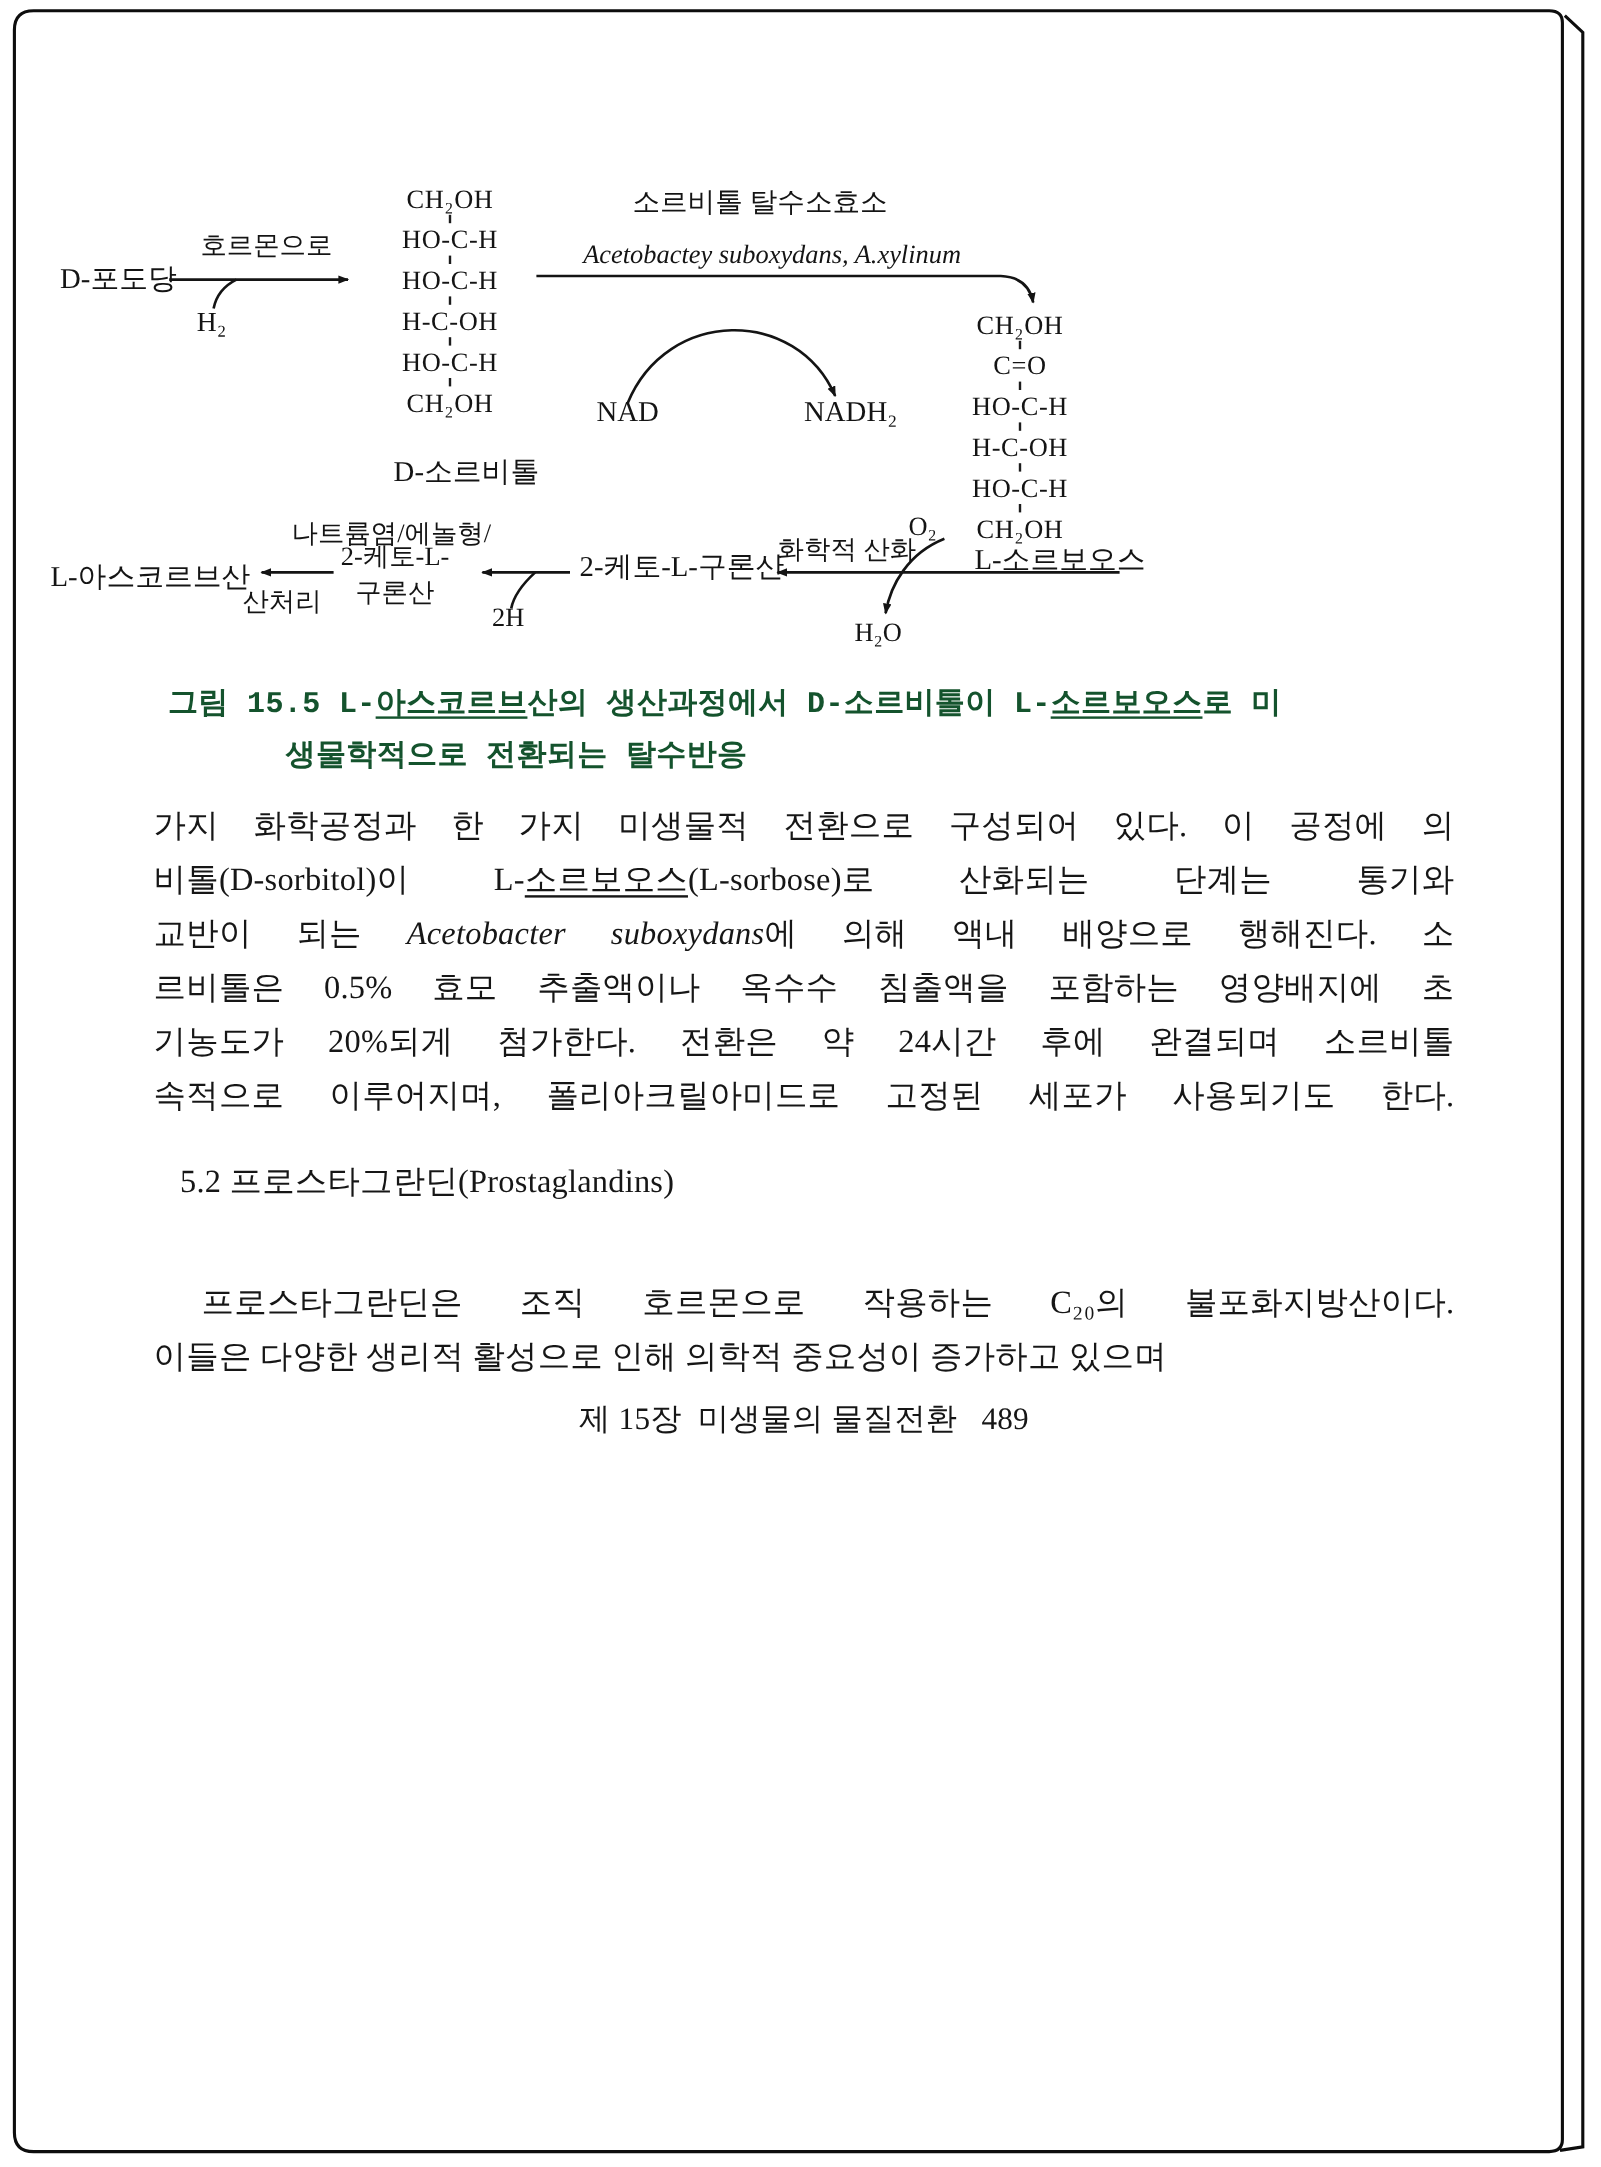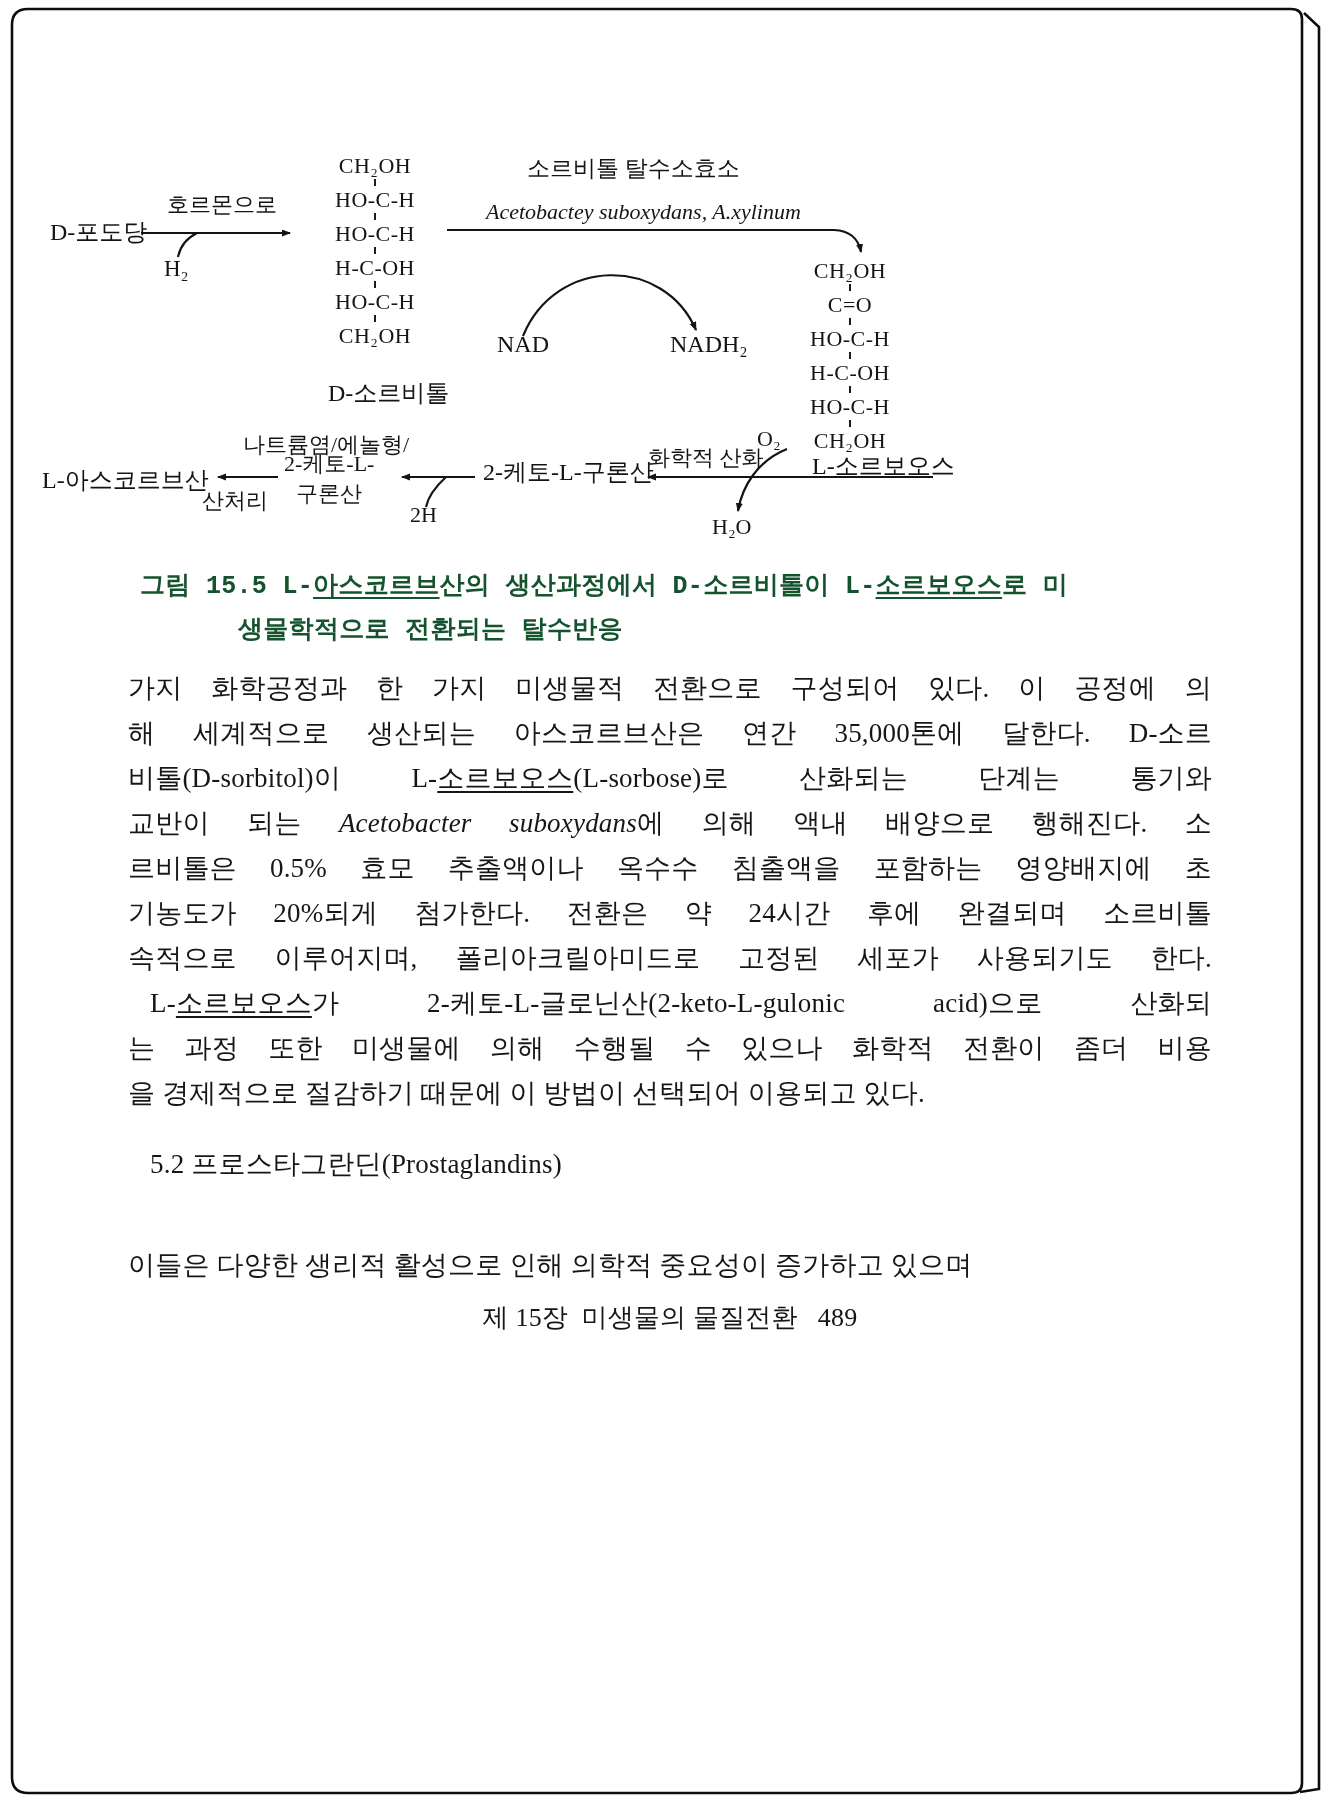--- a/index.html
+++ b/index.html
@@ -131,42 +131,35 @@
 
   <div class="caption" style="left:140px;top:568px;">
     <span>그림 15.5 L-</span><span class="u">아스코르브</span><span>산의 생산과정에서 D-소르비톨이 L-</span><span class="u">소르보오스</span><span>로 미</span>
   </div>
   <div class="caption" style="left:238px;top:612px;">생물학적으로 전환되는 탈수반응</div>
 
   <div class="bodytext">
 
     <div>
       <div class="line">가지 화학공정과 한 가지 미생물적 전환으로 구성되어 있다. 이 공정에 의</div>
-      <div class="line">해 세계적으로 생산되는 아스코르브산은 연간 35,000톤에 달한다. D-소르</div>
       <div class="line">
         <span>비톨(D-sorbitol)이 L-</span><span class="u">소르보오스</span><span>(L-sorbose)로 산화되는 단계는 통기와</span>
       </div>
       <div class="line">
         <span>교반이 되는 </span><span class="it">Acetobacter suboxydans</span><span>에 의해 액내 배양으로 행해진다. 소</span>
       </div>
       <div class="line">르비톨은 0.5% 효모 추출액이나 옥수수 침출액을 포함하는 영양배지에 초</div>
       <div class="line">기농도가 20%되게 첨가한다. 전환은 약 24시간 후에 완결되며 소르비톨</div>
       <div class="line">속적으로 이루어지며, 폴리아크릴아미드로 고정된 세포가 사용되기도 한다.</div>
     </div>
 
-    <div>
-      <div class="line indent1">
-        <span>L-</span><span class="u">소르보오스</span><span>가 2-케토-L-글로닌산(2-keto-L-gulonic acid)으로 산화되</span>
-      </div>
-      <div class="line">는 과정 또한 미생물에 의해 수행될 수 있으나 화학적 전환이 좀더 비용</div>
-      <div class="line end">을 경제적으로 절감하기 때문에 이 방법이 선택되어 이용되고 있다.</div>
-    </div>
 
     <div class="line end heading">5.2 프로스타그란딘(Prostaglandins)</div>
 
     <div class="p3">
+      <div class="line indent2">프로스타그란딘은 조직 호르몬으로 작용하는 C₂₀의 불포화지방산이다.</div>
       <div class="line end">이들은 다양한 생리적 활성으로 인해 의학적 중요성이 증가하고 있으며</div>
     </div>
 
     <div class="footer">제 15장  미생물의 물질전환   489</div>
   </div>
 
 </div>
 
 </body></html>

